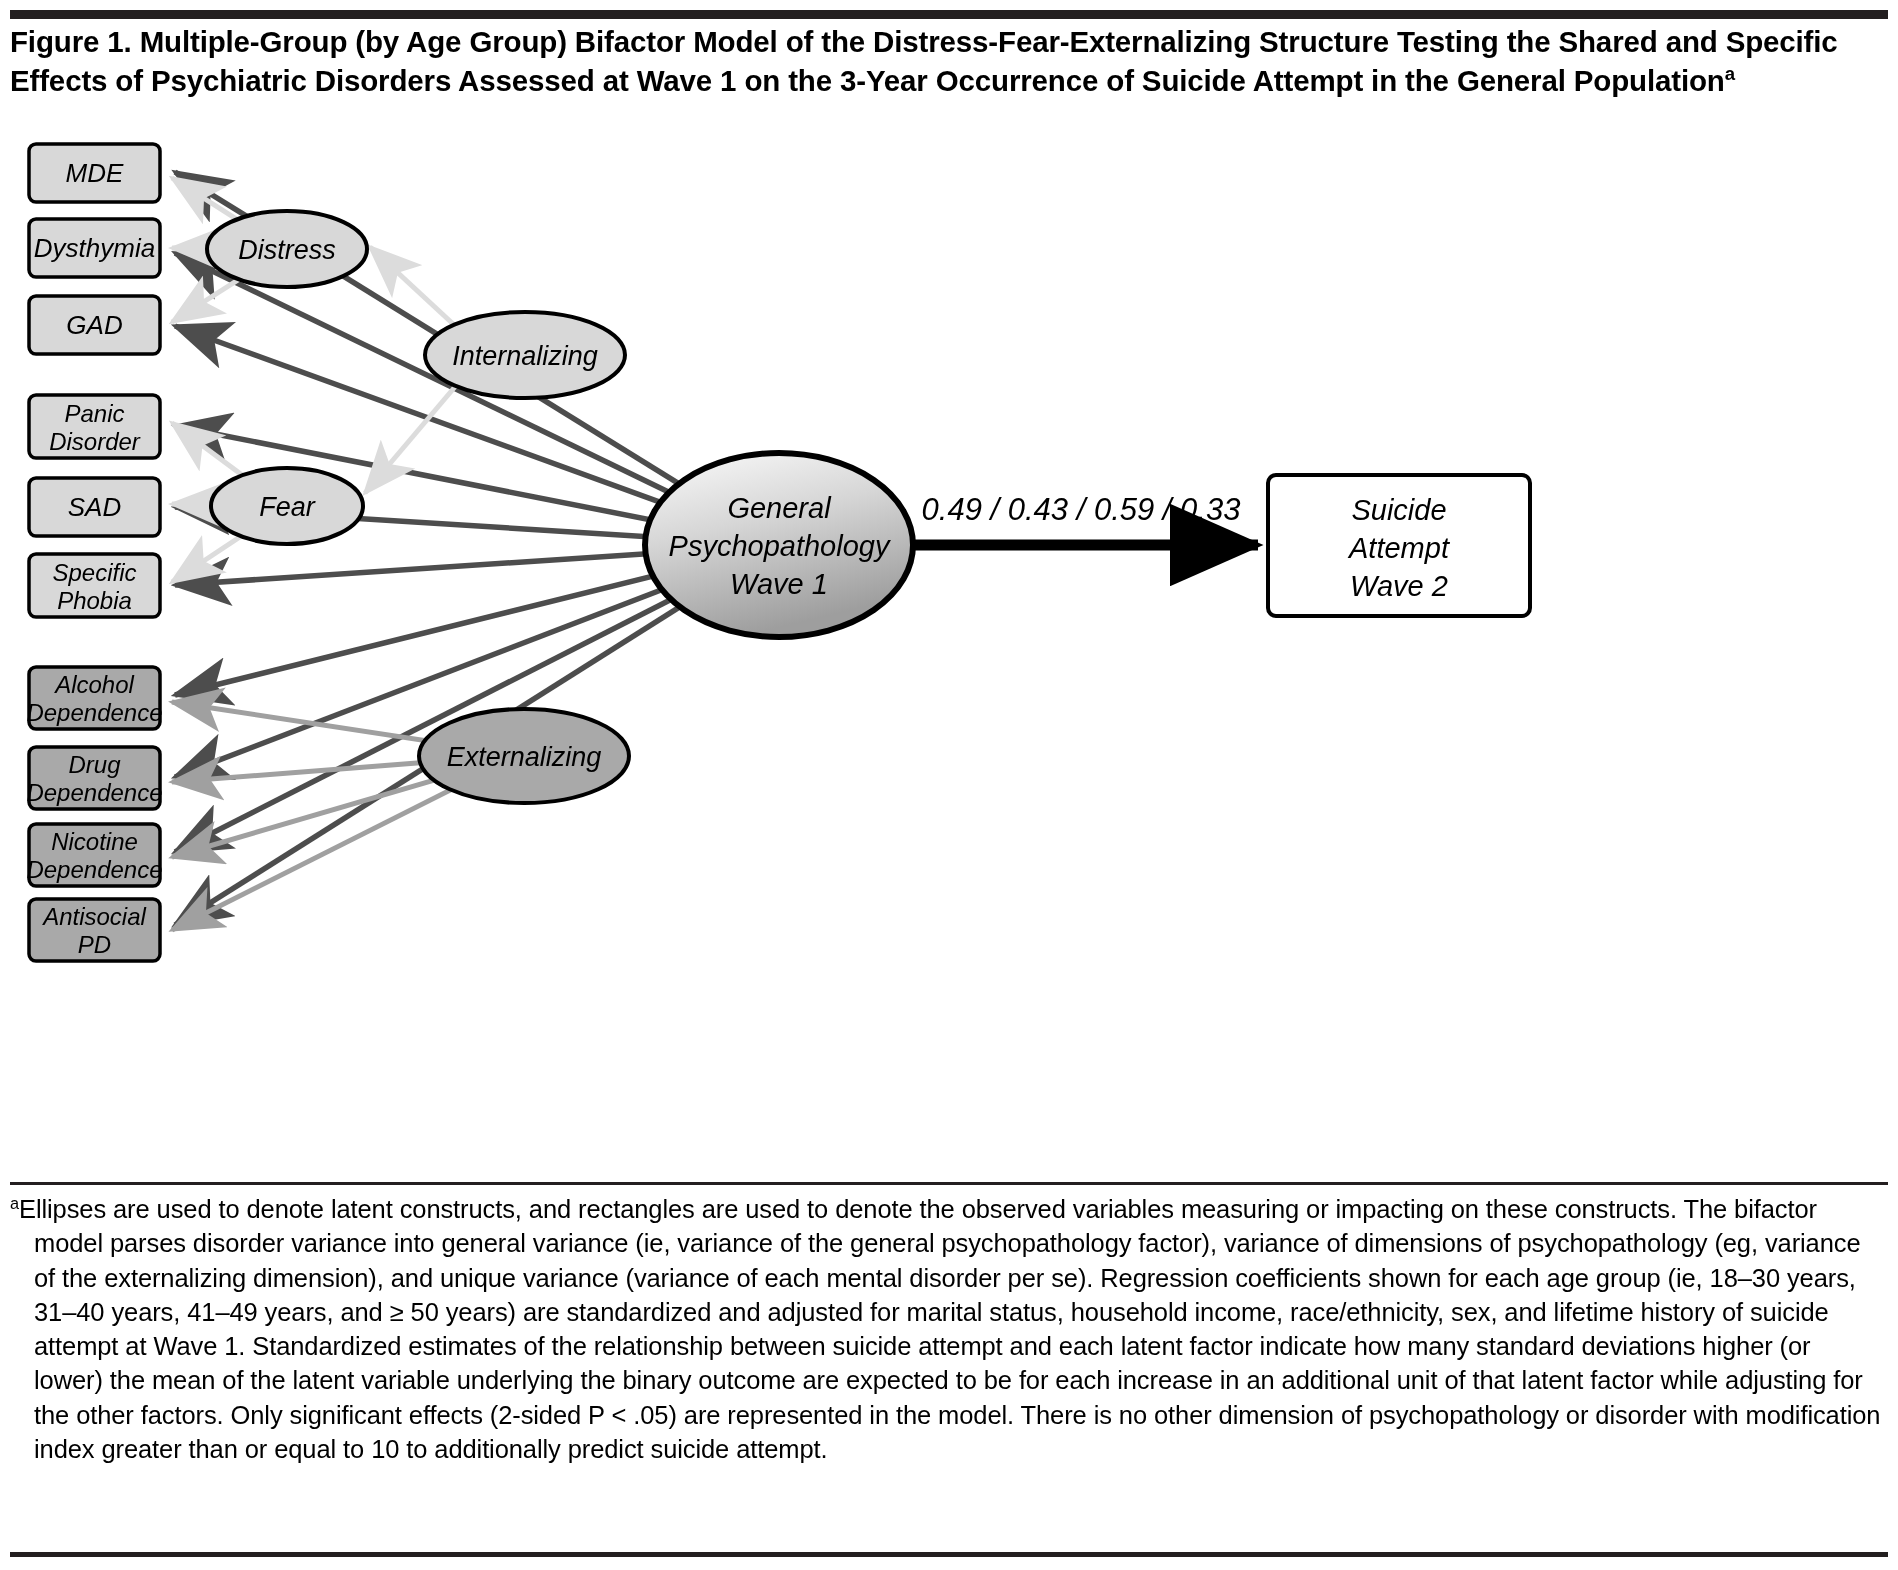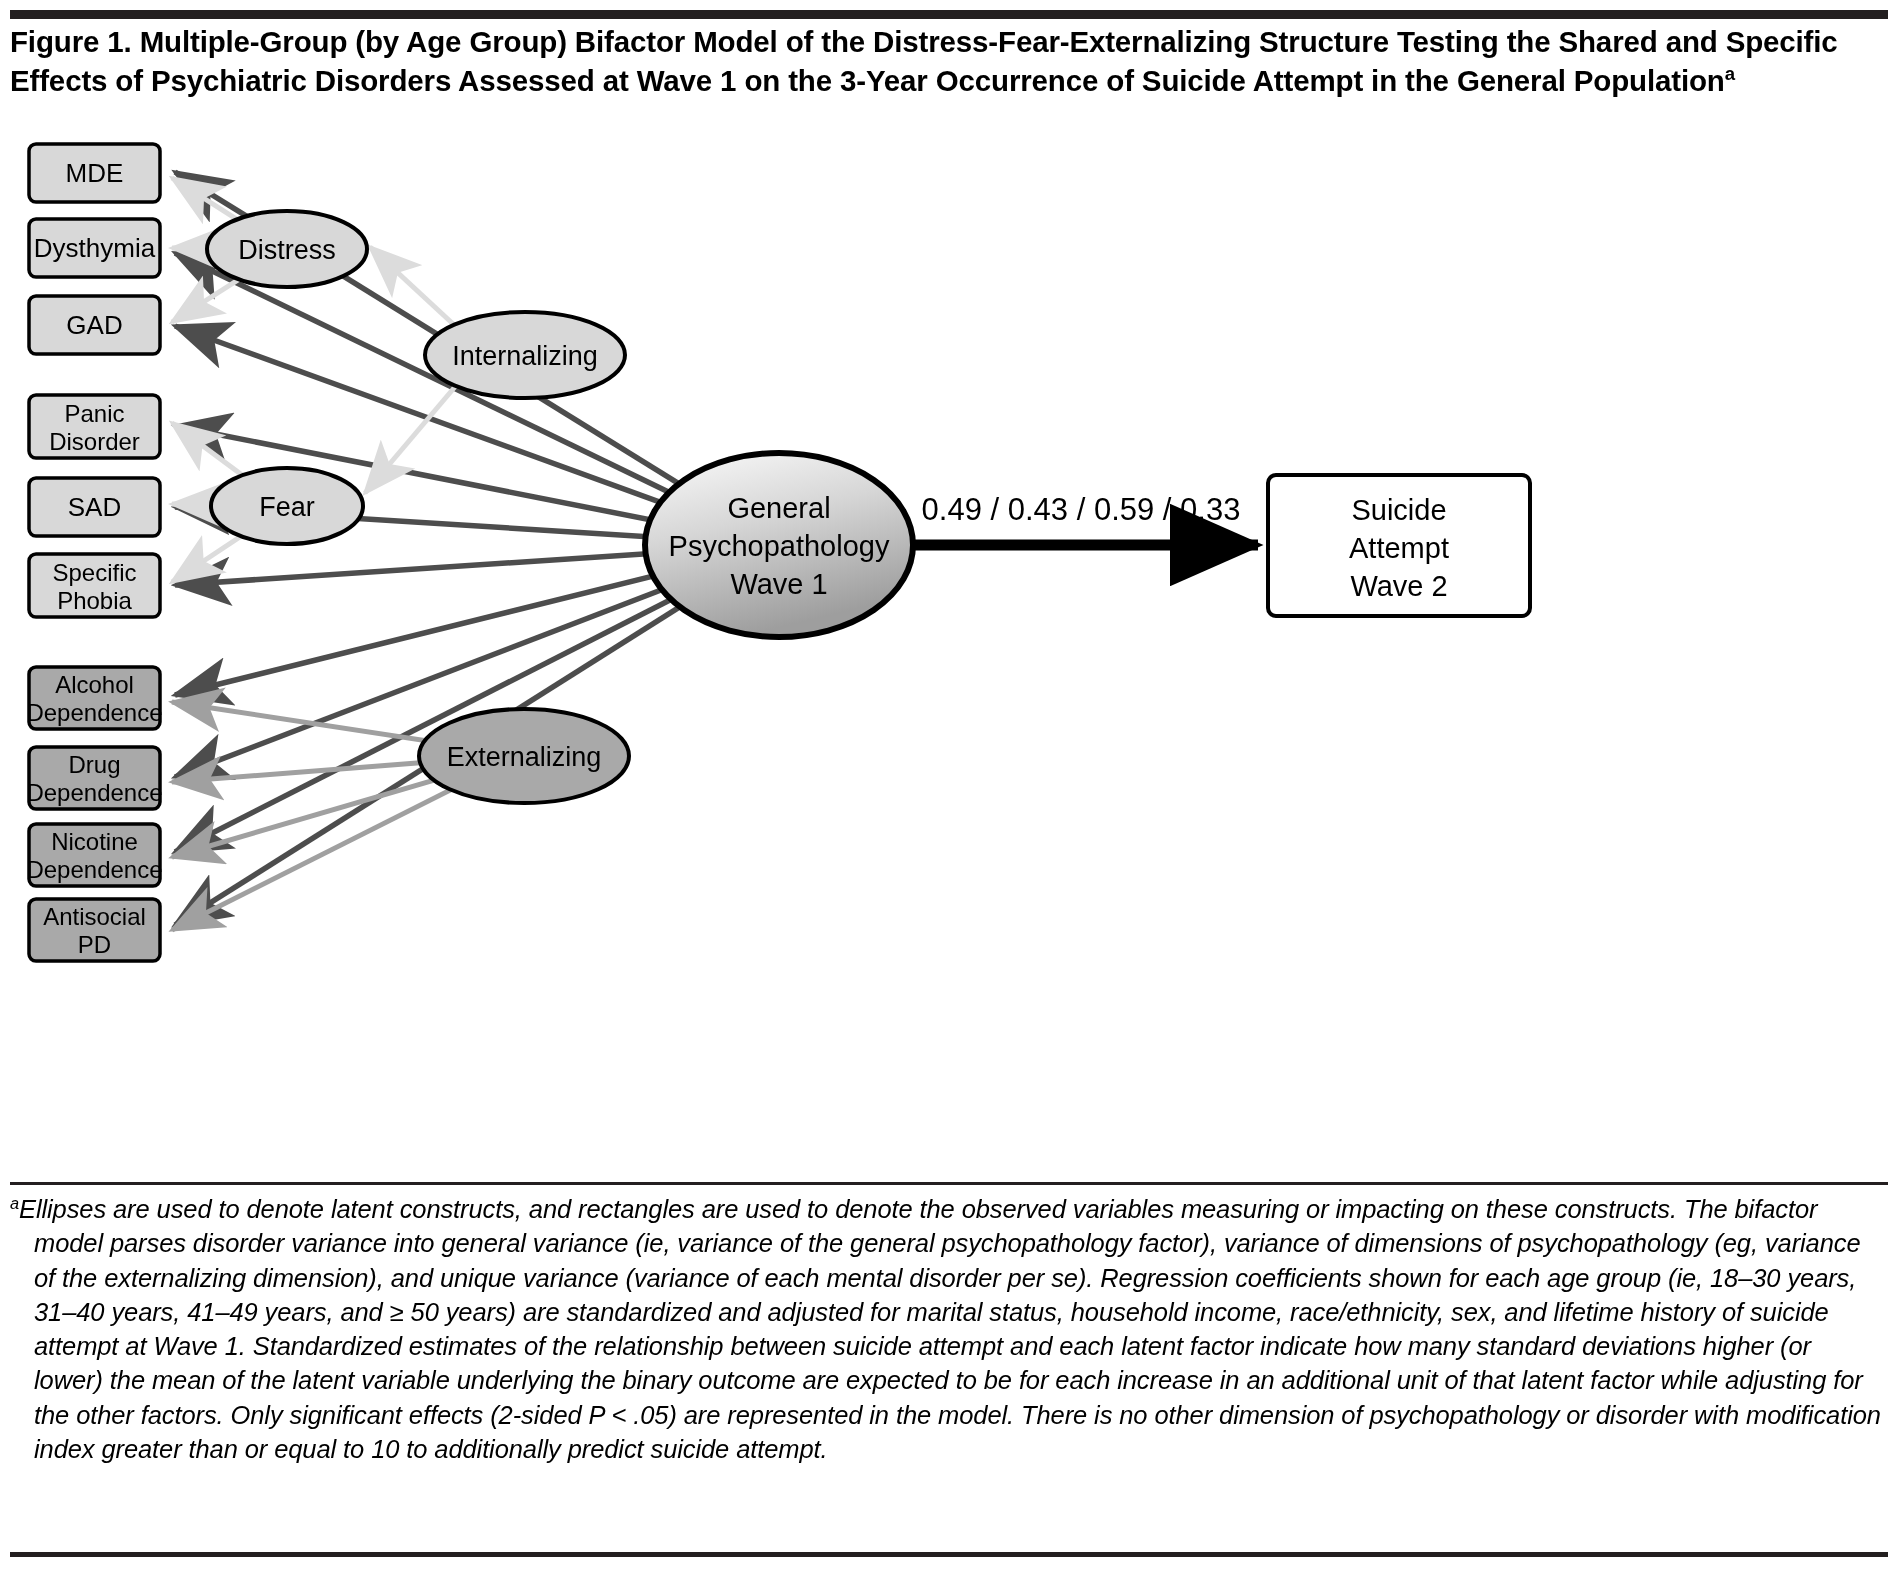--- a/index.html
+++ b/index.html
@@ -50,20 +50,21 @@
     line-height: 0;
   }
 
   
   #diagram {
     position: absolute;
     left: 0;
     top: 130px;
     width: 1612px;
     height: 1035px;
+    font-style: italic;
   }
   #diagram svg {
     display: block;
   }
 
   
   .foot-rule-top {
     position: absolute;
     left: 10px;
     top: 1182px;
@@ -82,21 +83,20 @@
 
   
   .footnotes {
     position: absolute;
     left: 10px;
     top: 1192px;
     width: 1875px;
     font-size: 25.5px;
     line-height: 1.345;
     letter-spacing: -0.1px;
-    font-style: italic;
   }
   .footnote-a {
     text-indent: 0;
     padding-left: 24px;
   }
   .footnote-a .hang {
     margin-left: -24px;
   }
   .footnote-a sup {
     font-size: 0.64em;

